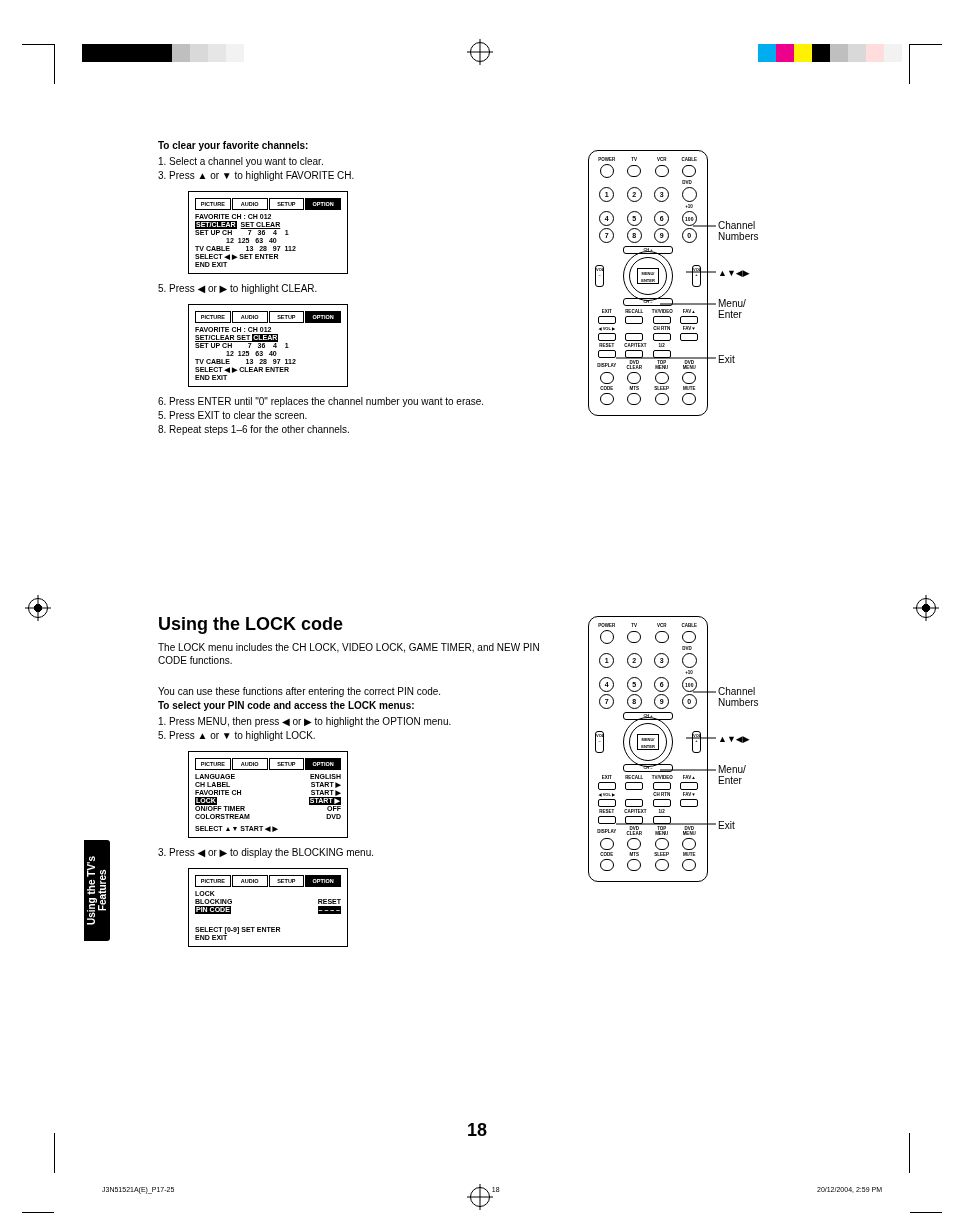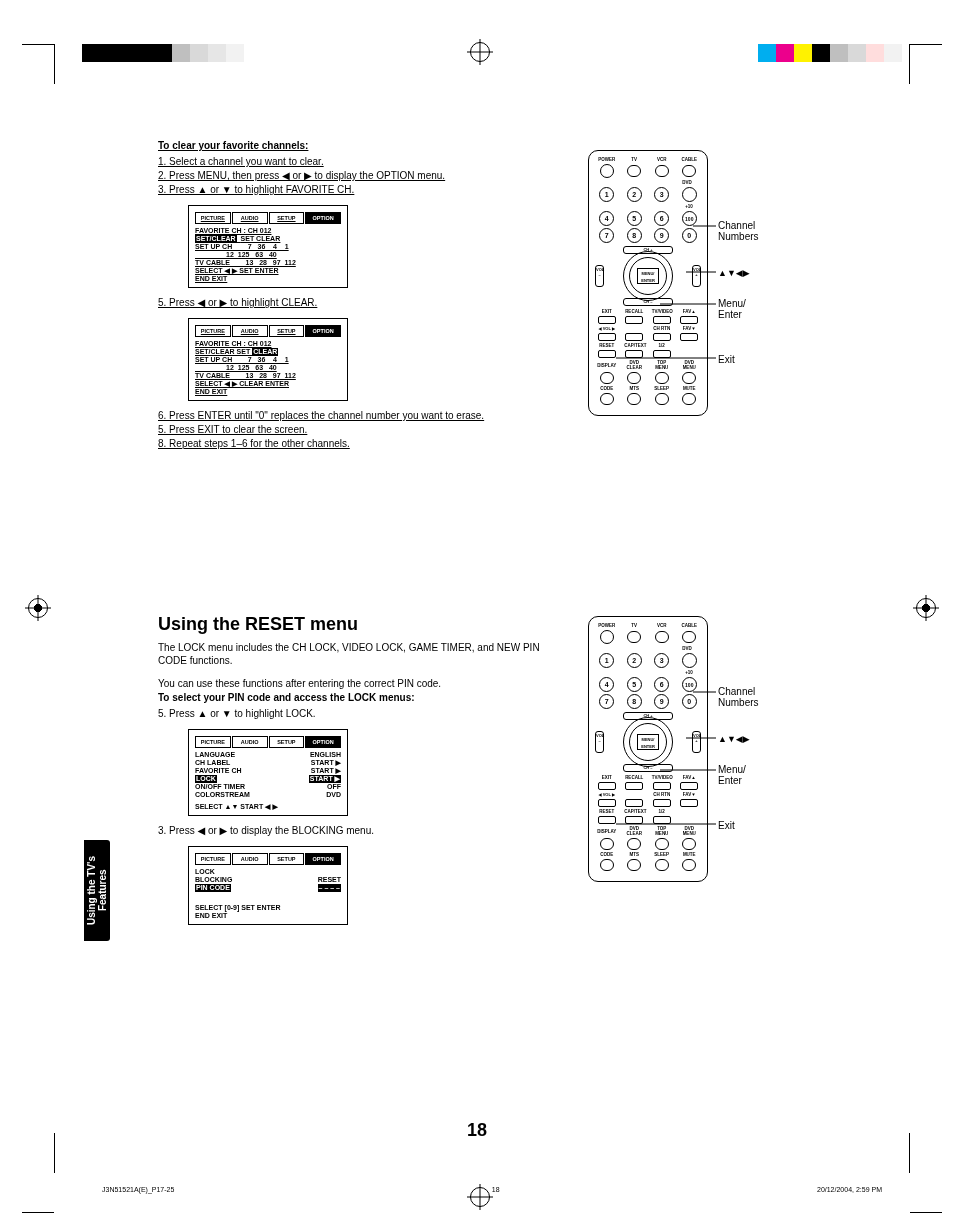--- a/index.html
+++ b/index.html
@@ -25,41 +25,41 @@
   .crop-br{position:absolute; bottom:8px; right:12px; width:32px; border-top:1px solid #000;}
   .crop-br-v{position:absolute; bottom:8px; right:44px; height:40px; border-left:1px solid #000; transform:translateY(-100%);}
   .reg-circle{position:absolute; width:20px; height:20px; border-radius:50%; border:1px solid #000;}
   .reg-circle::before,.reg-circle::after{content:"";position:absolute;background:#000;}
   .reg-circle::before{left:50%;top:-4px;bottom:-4px;width:1px;transform:translateX(-50%);}
   .reg-circle::after{top:50%;left:-4px;right:-4px;height:1px;transform:translateY(-50%);}
   .reg-c1{top:42px;left:470px;}
   .reg-c2{bottom:14px;left:470px;}
   
 
-  .content { position:absolute; left:158px; top:140px; width:690px;text-decoration:underline; }
+  .content { position:absolute; left:158px; top:140px; width:690px; }
   .two-col { display:flex; gap:30px; }
   .left-col { width:400px; }
   .right-col { flex:1; position:relative; }
 
   h3.section { font-size:10px; font-weight:bold; margin-bottom:4px; }
   ol.steps { list-style:none; font-size:10px; line-height:14px; padding-left:14px; }
   ol.steps li { text-indent:-14px; margin-bottom:0; }
 
   .osd {
     border:1.5px solid #000; width:160px; margin:8px 0 8px 30px; padding:6px 6px 4px 6px;
     font-size:7px; font-weight:bold; line-height:8px; font-family: Arial, sans-serif;
   }
   .osd .tabrow{display:flex; gap:1px; margin-bottom:3px;}
   .osd .tab{border:1px solid #000; flex:1; text-align:center; padding:1px 0; font-size:5.5px;}
   .osd .tab.active{background:#000;color:#fff;}
   .osd .hl{background:#000;color:#fff; padding:0 1px; display:inline-block;}
   .osd pre{font-family:inherit; font-size:7px; line-height:8px; white-space:pre;}
 
   h2.main { font-family: Arial, sans-serif; font-size:18px; font-weight:bold; margin:24px 0 6px 0;}
-  p.body { font-size:10px; line-height:13px; margin-bottom:10px;}
+  p.body { font-size:10px; line-height:13px; margin-bottom:18px;}
   h3.sub { font-size:12px; font-weight:bold; margin:12px 0 4px 0;}
 
   
   .sidetab{
     position:absolute; left:84px; top:840px; background:#000; color:#fff; font-size:10px;
     font-weight:bold; padding:16px 2px; writing-mode:vertical-rl; transform:rotate(180deg);
     border-radius:3px 0 0 3px; text-align:center; line-height:11px;
   }
 
   .pagenum{ position:absolute; left:0; right:0; top:1120px; text-align:center; font-size:18px; font-weight:bold;}
@@ -133,21 +133,20 @@
 <div class="sidetab"><span style="white-space:pre;">Using the TV's
 Features</span></div>
 
 <div class="content">
   <div class="two-col">
 
     <div class="left-col">
       <h3 class="section">To clear your favorite channels:</h3>
       <ol class="steps">
         <li>1. Select a channel you want to clear.</li>
-        <li>2. Press MENU, then press ◀ or ▶ to display the OPTION menu.</li>
         <li>3. Press ▲ or ▼ to highlight FAVORITE CH.</li>
       </ol>
 
       <div class="osd">
         <div class="tabrow">
           <div class="tab">PICTURE</div>
           <div class="tab">AUDIO</div>
           <div class="tab">SETUP</div>
           <div class="tab active">OPTION</div>
         </div>
@@ -310,25 +309,26 @@
           <line x1="28" y1="208" x2="128" y2="208" stroke="#000"></line>
         </svg>
       </div>
     </div>
   </div>
 </div>
 
 <div class="section2">
   <div class="two-col">
     <div class="left-col">
-      <h2 class="main">Using the RESET menu</h2>
+      <h2 class="main">Using the LOCK code</h2>
       <p class="body">The LOCK menu includes the CH LOCK, VIDEO LOCK, GAME TIMER, and NEW PIN CODE functions.</p>
       <p class="body" style="margin-bottom:2px;">You can use these functions after entering the correct PIN code.</p>
       <h3 class="section">To select your PIN code and access the LOCK menus:</h3>
       <ol class="steps">
+        <li>1. Press MENU, then press ◀ or ▶ to highlight the OPTION menu.</li>
         <li>5. Press ▲ or ▼ to highlight LOCK.</li>
       </ol>
 
       <div class="osd">
         <div class="tabrow">
           <div class="tab">PICTURE</div>
           <div class="tab">AUDIO</div>
           <div class="tab">SETUP</div>
           <div class="tab active">OPTION</div>
         </div>

